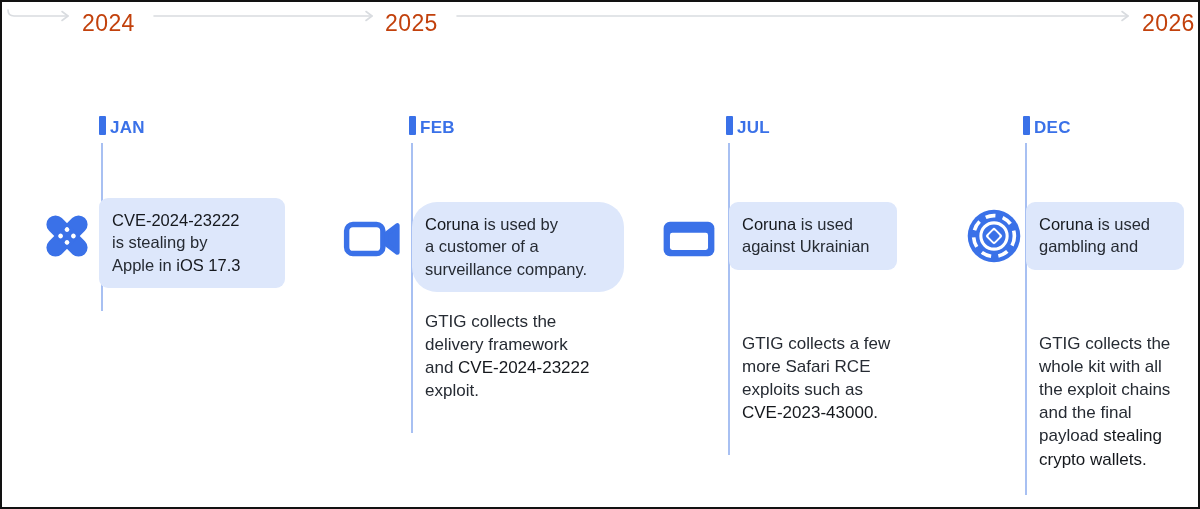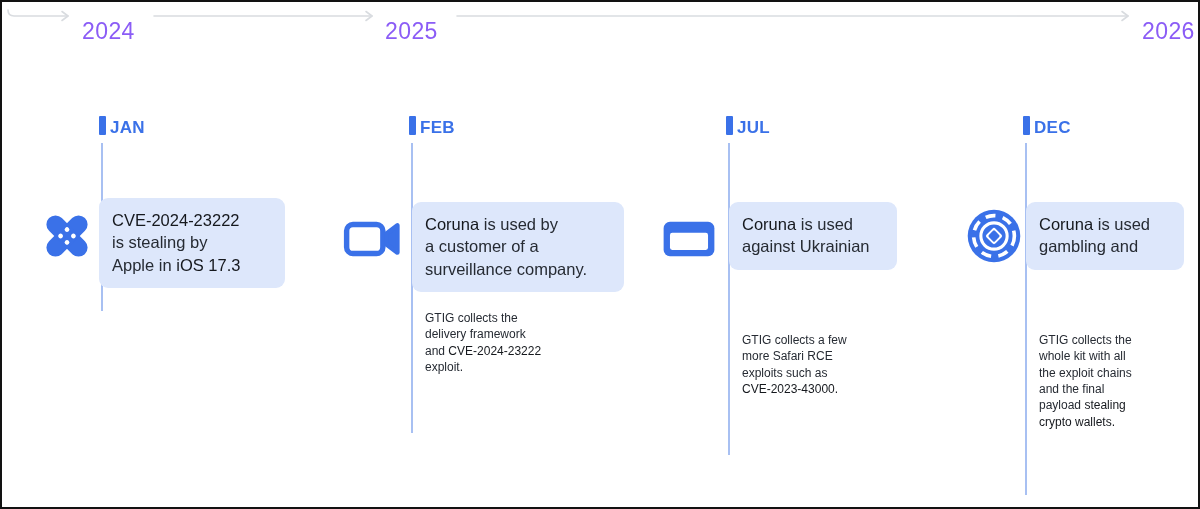--- a/index.html
+++ b/index.html
@@ -26,24 +26,24 @@
   
   .axis {
     position: absolute;
     left: 0;
     top: 0;
     width: 1200px;
     height: 46px;
   }
   .year-label {
     position: absolute;
-    top: 16px;
+    top: 8px;
     font-size: 23px;
     letter-spacing: 0.4px;
-    color: #8b5cf6;
+    color: #c2410c;
     font-family: "Liberation Sans", sans-serif;
   }
   .axis-svg {
     position: absolute;
     left: 0;
     top: 0;
   }
 
   
   .col {
@@ -86,21 +86,21 @@
     font-size: 16.5px;
     line-height: 1.36;
     color: #262b33;
   }
   .card b, .note b {
     font-weight: normal;
     color: #15181d;
   }
   .note {
     position: absolute;
-    font-size: 12px;
+    font-size: 17px;
     line-height: 1.36;
     color: #262b33;
     box-sizing: border-box;
   }
 </style>
 </head>
 <body>
 
 <div class="canvas">
 
@@ -144,21 +144,21 @@
         </div>
       </div>
       <div class="col">
         <div class="tick" style="left: 407px; top: 114px;"></div>
         <div class="month" style="left: 418px; top: 116px;">FEB</div>
         <div class="vline" style="left: 409px; top: 141px; height: 290px;"></div>
         <div class="icon" style="left: 341px; top: 208px;"><svg viewBox="0 0 64 64" width="58" height="58">
             <rect x="4" y="16" width="40" height="32" rx="7" fill="none" stroke="#3a71e8" stroke-width="6"></rect>
             <path d="M 48 26 L 60 17 L 60 47 L 48 38 Z" fill="#3a71e8" stroke="#3a71e8" stroke-width="5" stroke-linejoin="round"></path>
           </svg></div>
-        <div class="card" style="left: 410px; top: 200px; width: 212px;">
+        <div class="card" style="left: 410px; top: 200px; width: 212px; border-radius: 25px;">
           <div><b>Coruna</b><span> is used by</span></div>
           <div><span>a customer of a</span></div>
           <div><span>surveillance company.</span></div>
         </div>
         <div class="note" style="left: 423px; top: 308px; width: 226px;">
           <div><span>GTIG collects the</span></div>
           <div><span>delivery framework</span></div>
           <div><span>and </span><b>CVE-2024-23222</b></div>
           <div><span>exploit.</span></div>
         </div>

